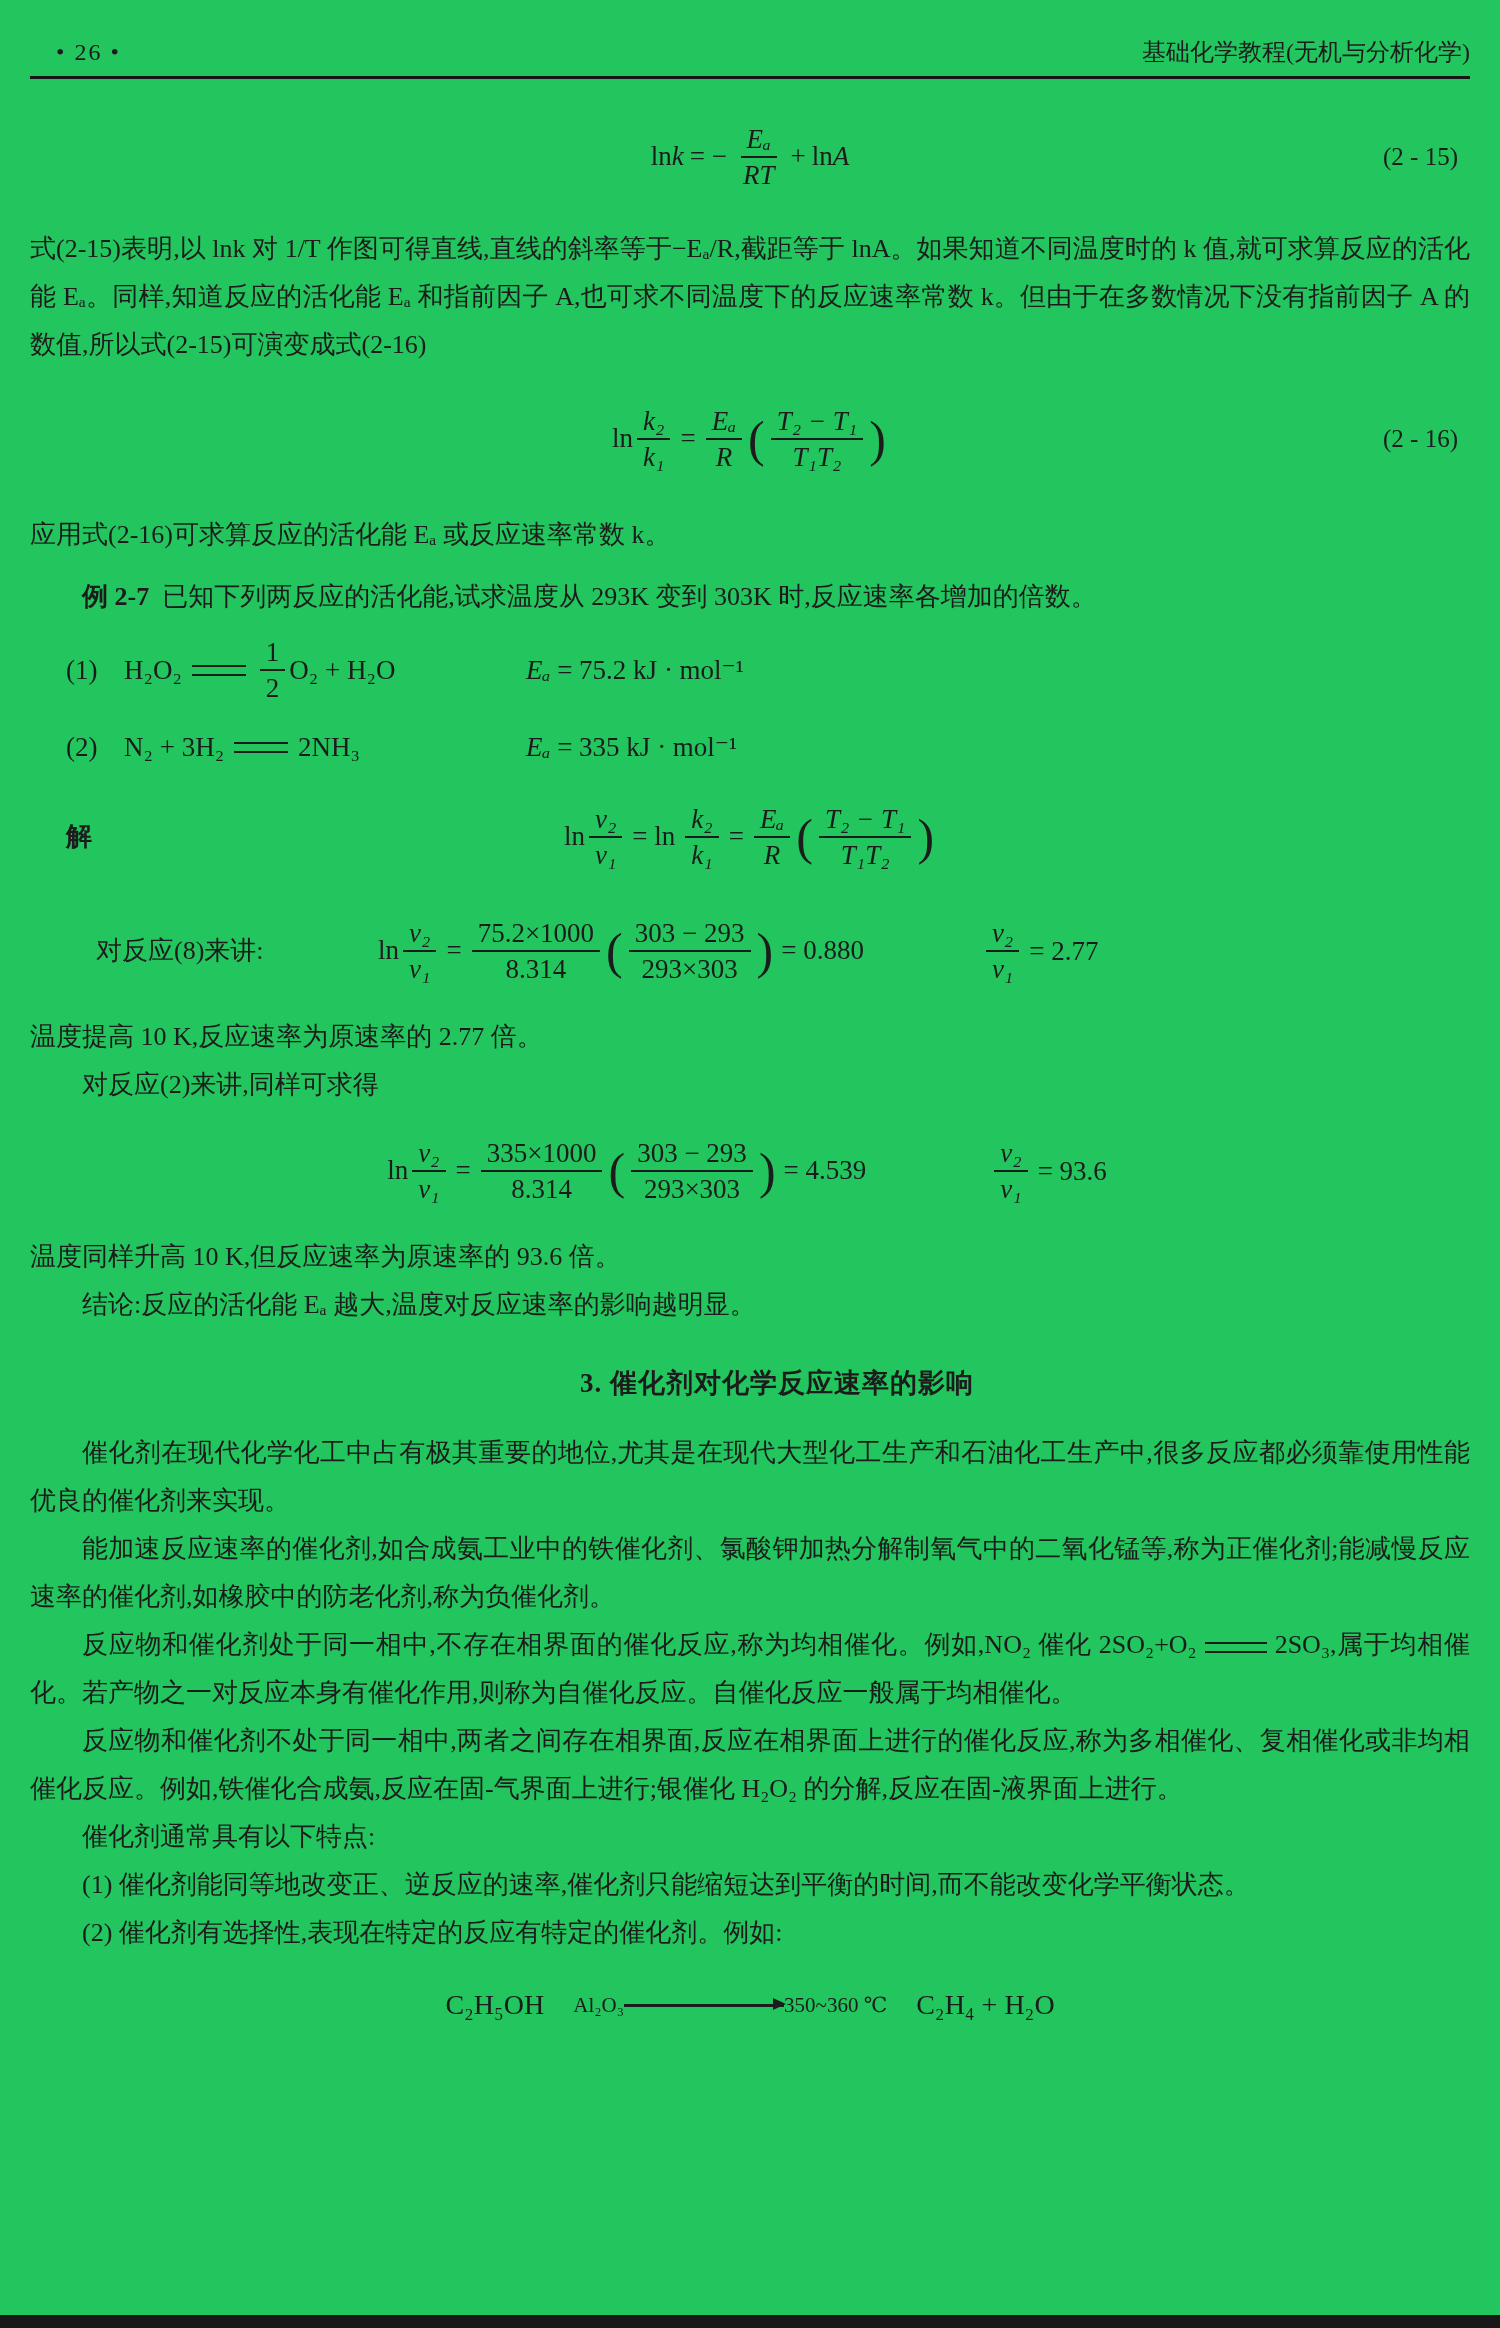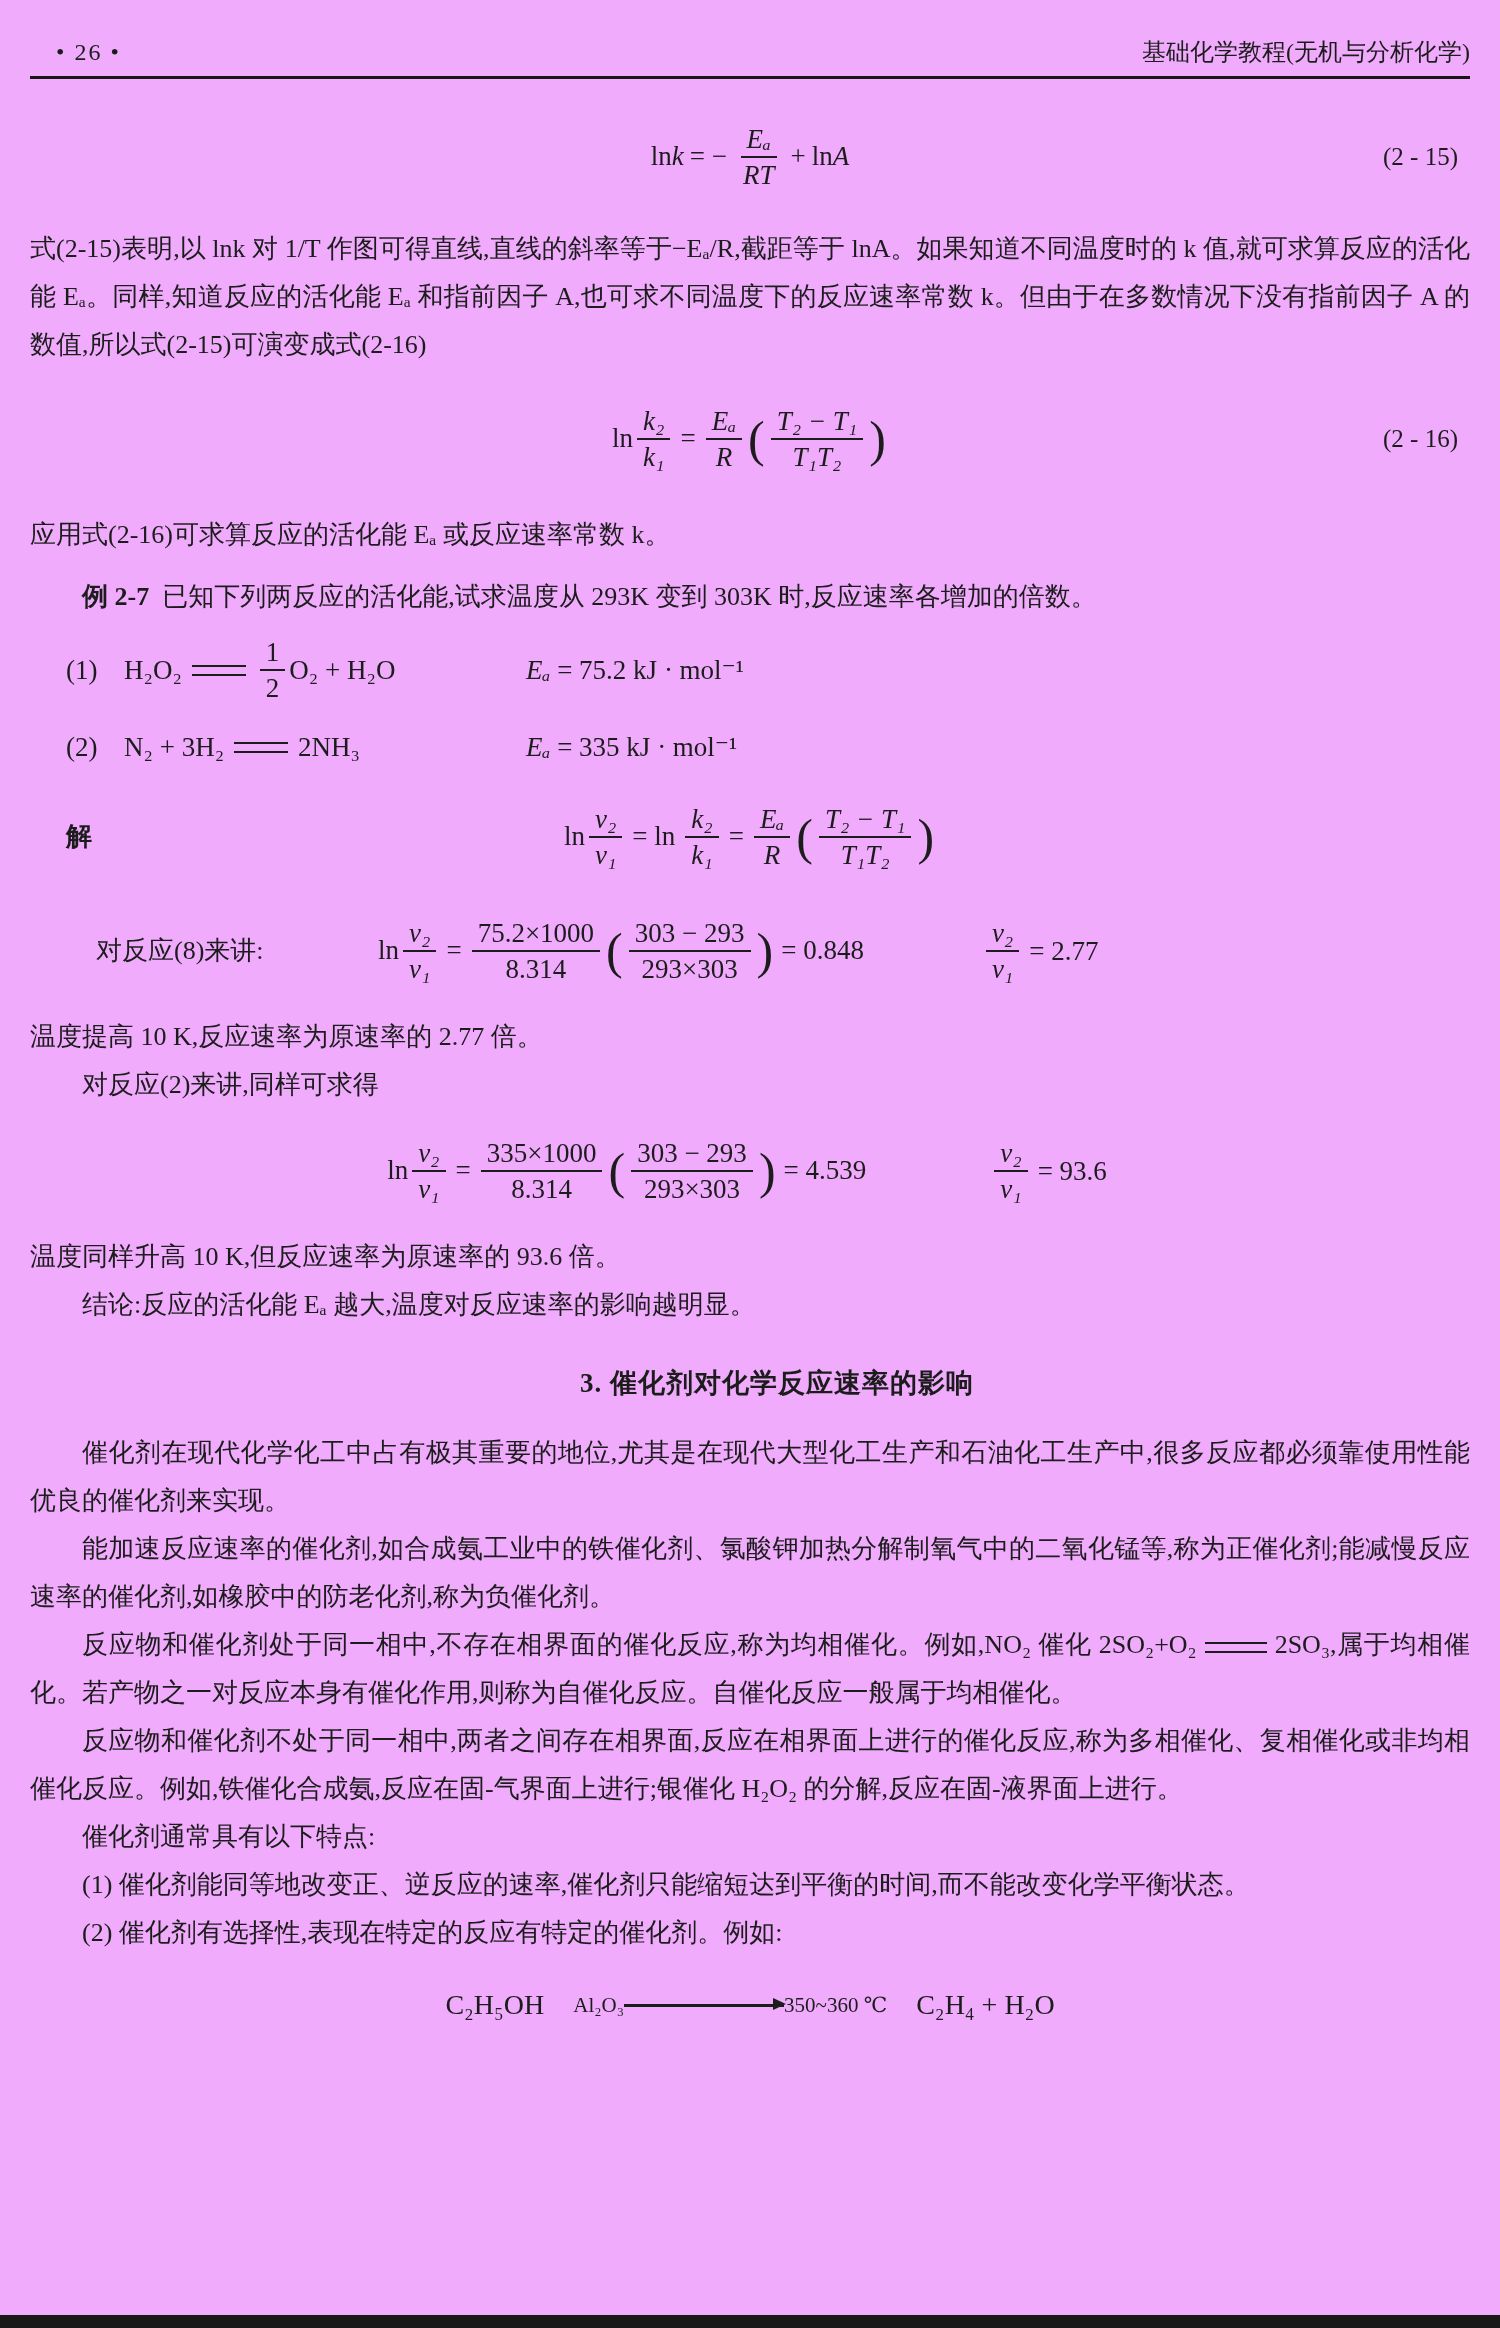--- a/index.html
+++ b/index.html
@@ -1,19 +1,19 @@
 <!DOCTYPE html>
 <html><head>
 <meta charset="utf-8">
 <style>
   * { box-sizing: border-box; }
   html, body { margin: 0; padding: 0; background: #e9e9e7; }
   .page {
     width: 1500px; height: 2328px; margin: 0 auto; position: relative; overflow: hidden;
-    background: #f0abfc; color: #1c1c1c;
+    background: #22c55e; color: #1c1c1c;
     font-family: "Liberation Serif", "DejaVu Serif", serif;
     font-size: 26px; line-height: 48px;
     padding: 28px 30px 0;
   }
   
   .hdr { position: relative; height: 44px; }
   .page-num { position: absolute; left: 26px; top: 0; font-size: 24px; letter-spacing: 2px; }
   .book-title { text-align: right; font-size: 24px; }
   .header-rule { border-top: 3px solid #161616; margin-top: 4px; }
 
@@ -158,21 +158,21 @@
   <div class="calc-row">
     <span class="calc-label">对反应(8)来讲:</span>
     <span class="eq-content">
       <span>ln</span>
       <span class="frac"><span class="num mi">v₂</span><span class="den mi">v₁</span></span>
       <span class="rel">=</span>
       <span class="frac"><span class="num">75.2×1000</span><span class="den">8.314</span></span>
       <span class="bigp">(</span>
       <span class="frac"><span class="num">303 − 293</span><span class="den">293×303</span></span>
       <span class="bigp">)</span>
-      <span class="rel">= 0.848</span>
+      <span class="rel">= 0.880</span>
     </span>
     <span class="calc-result">
       <span class="frac">
           <span class="num mi">v₂</span>
           <span class="den mi">v₁</span>
         </span>
       <span class="rel">= 2.77</span>
     </span>
   </div>
 

